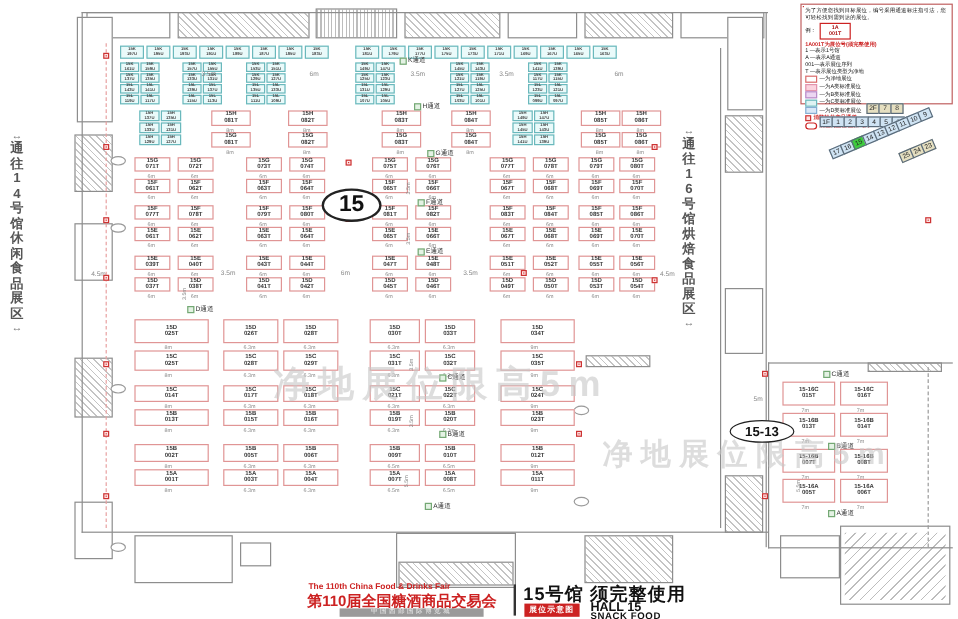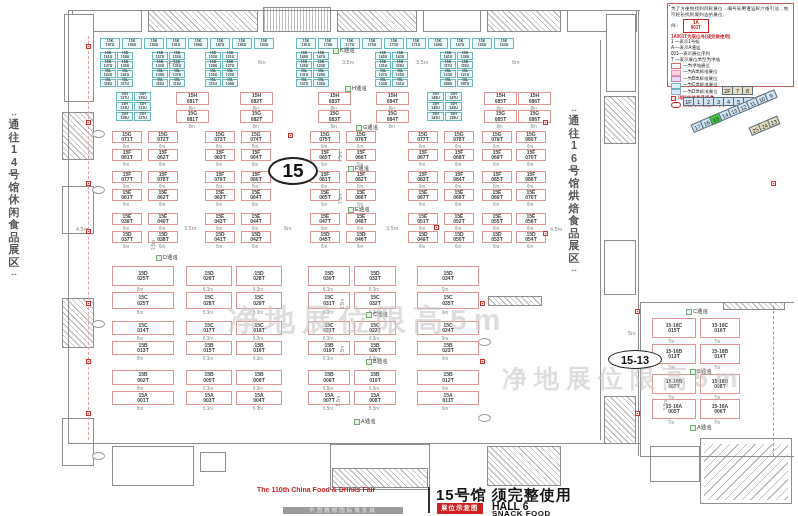--- a/index.html
+++ b/index.html
@@ -1206,19 +1206,20 @@
       <div class="mmcell">10</div>
       <div class="mmcell">9</div>
     </div>
   <div class="mmrow mmbeige mmdiag" id="mm-d2" style="left:752px;top:127px;">
       <div class="mmcell">25</div>
       <div class="mmcell">24</div>
       <div class="mmcell">23</div>
     </div>
 
   <div id="tb-en">The 110th China Food &amp; Drinks Fair</div>
+  <div id="tb-cn">第110届全国糖酒商品交易会</div>
   <div id="tb-venue">中国西部国际博览城</div>
   <div id="tb-div"></div>
   <div id="tb-hall">15号馆 须完整使用</div>
   <div id="tb-badge">展位示意图</div>
-  <div id="tb-hallen">HALL 6</div>
+  <div id="tb-hallen">HALL 15</div>
   <div id="tb-sub">SNACK FOOD</div>
 </div>
 
 </body></html>

